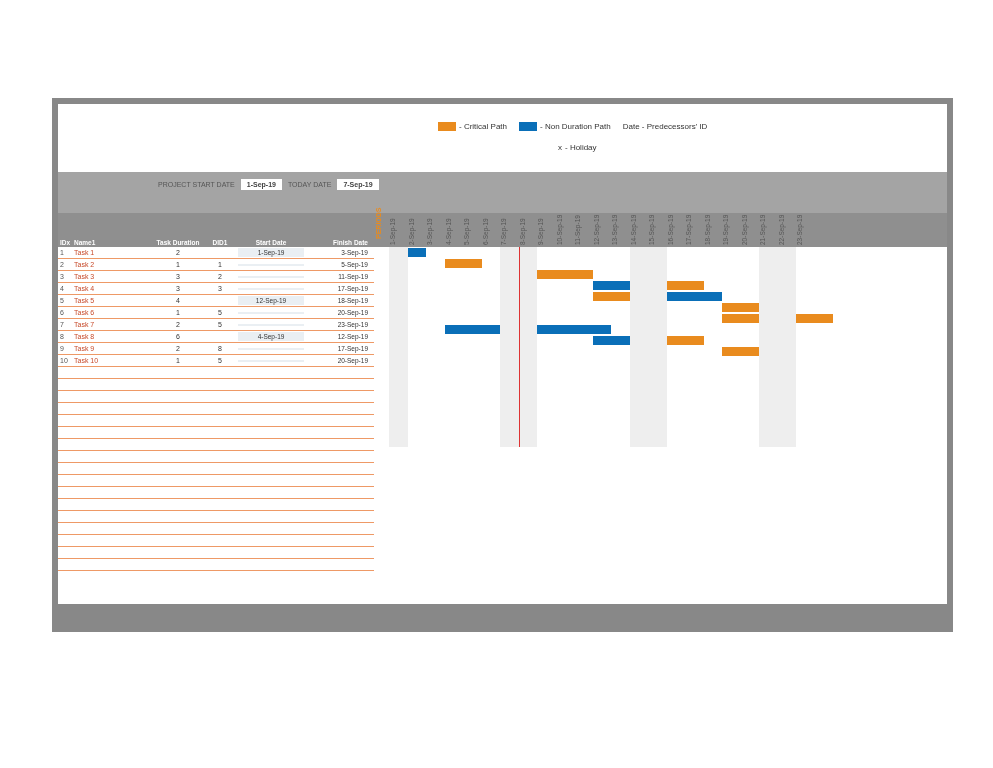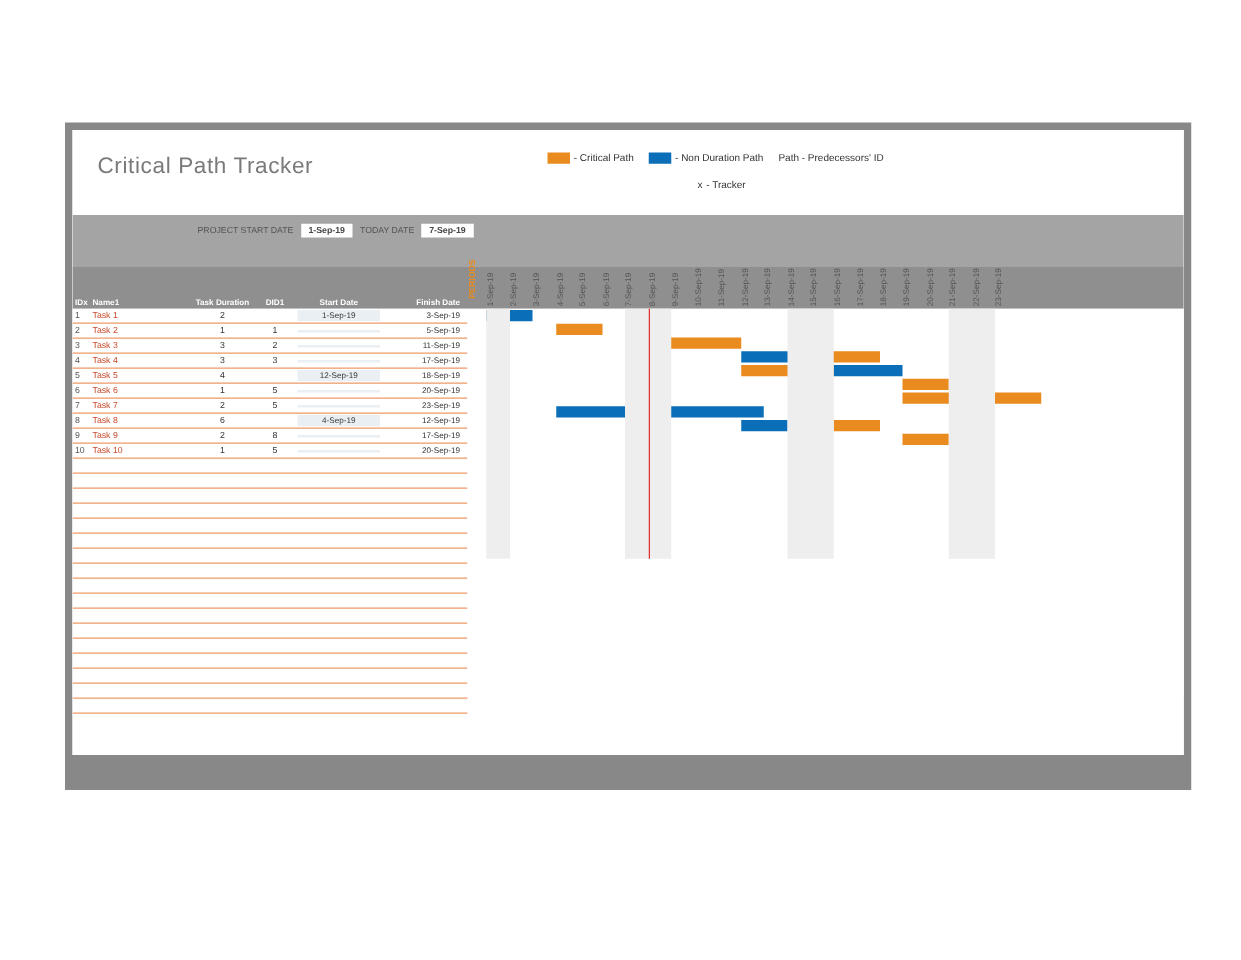--- a/index.html
+++ b/index.html
@@ -197,35 +197,34 @@
   .bar-o { background: #e98b1e; }
   .bar-b { background: #0a6fb8; }
 </style>
 </head>
 <body>
 
 <div class="outer">
   <div class="frame">
     <div class="canvas">
 
-      <div class="title">Critical Path Tracker</div>
 
       <div class="legend">
         <span class="legend-item">
           <span class="swatch sw-orange"></span>
           <span>- Critical Path</span>
         </span>
         <span class="legend-item">
           <span class="swatch sw-blue"></span>
           <span>- Non Duration Path</span>
         </span>
-        <span class="legend-item">Path - Predecessors' ID</span>
+        <span class="legend-item">Date - Predecessors' ID</span>
         <span class="legend-item" style="width:100%; padding-left:120px;">
           <span>x</span>
-          <span>- Tracker</span>
+          <span>- Holiday</span>
         </span>
       </div>
 
       <div class="grey-band"></div>
 
       <div class="proj-row">
         <span class="label-sm">PROJECT START DATE</span>
         <span class="date-box">1-Sep-19</span>
         <span class="label-sm">TODAY DATE</span>
         <span class="date-box">7-Sep-19</span>

